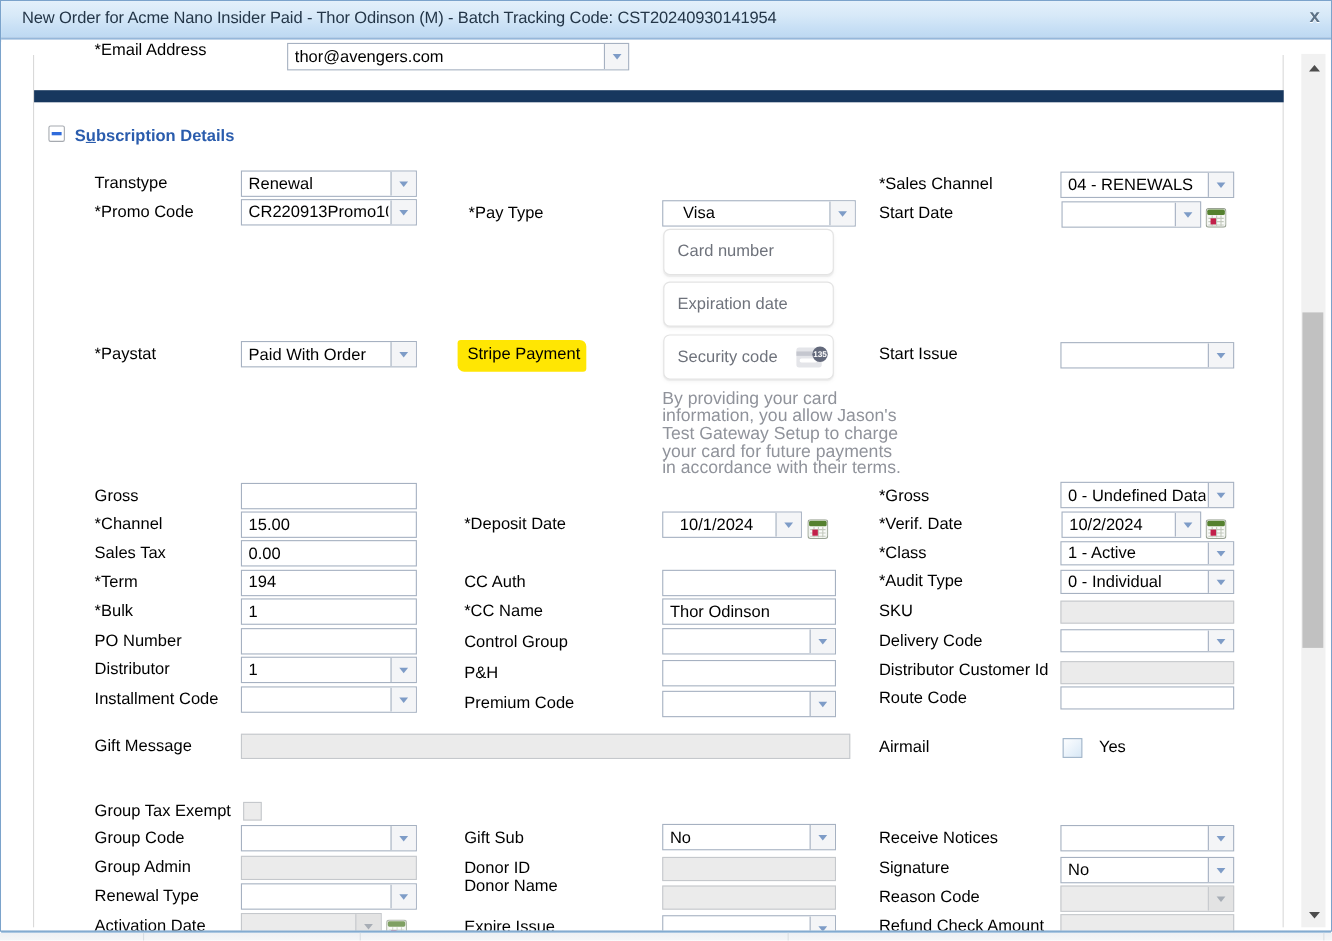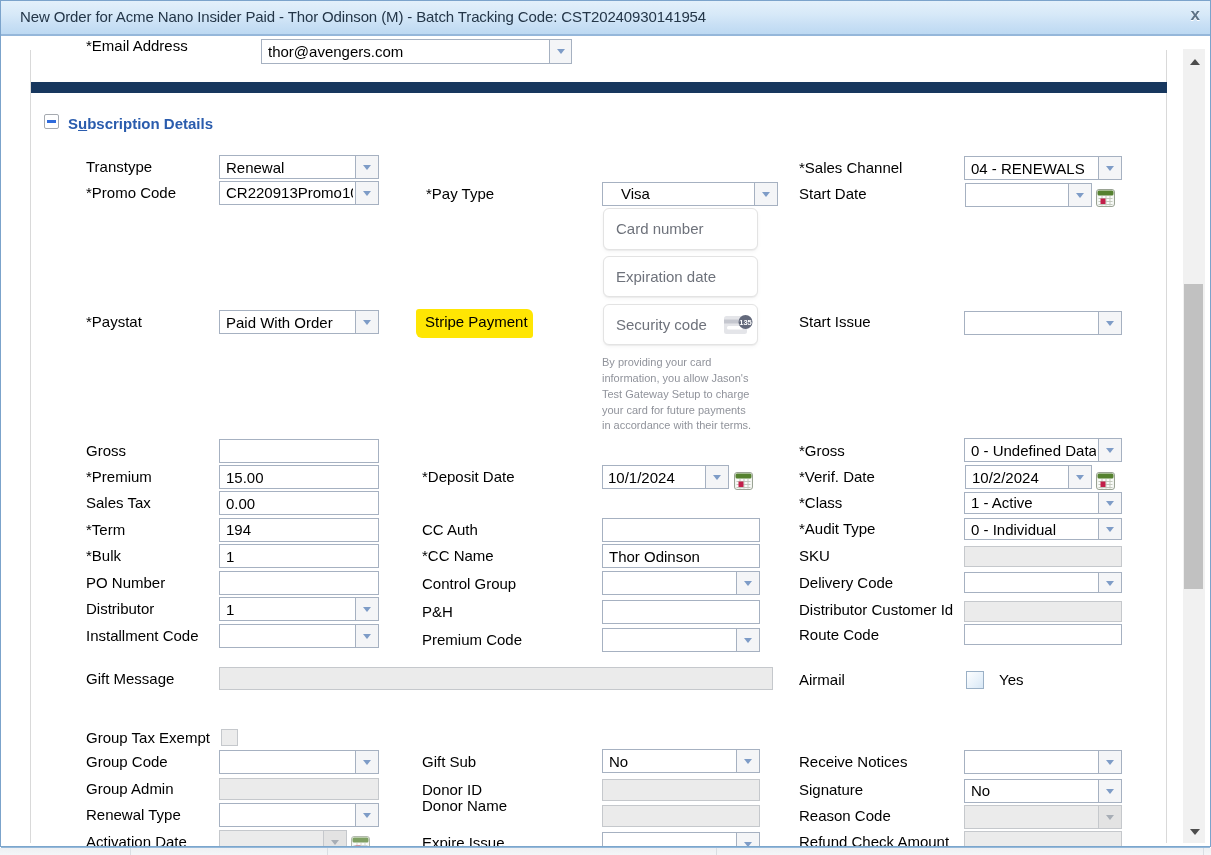--- a/index.html
+++ b/index.html
@@ -100,24 +100,24 @@
       </div>
 <div style="position:absolute;left:415px;top:270.75px;width:117px;height:29px;background:#ffe603;border-radius:3px 6px 3px 6px"></div>
 <div class="lbl" style="left:424px;top:275.25px">Stripe Payment</div>
 <div class="lbl" style="left:798px;top:275.25px">Start Issue</div>
 <div class="inp" style="left:963px;top:272.75px;width:158px;height:24px;padding-left:6px;padding-right:25px">
         <span class="ctext"></span>
         <span class="arrbtn" style="width:23px">
           <span class="arr"></span>
         </span>
       </div>
-<div style="position:absolute;left:601px;top:317.25px;width:175px;font-size:11px;line-height:15.8px;color:#90939b;white-space:nowrap">By providing your card<br>information, you allow Jason's<br>Test Gateway Setup to charge<br>your card for future payments<br>in accordance with their terms.</div>
+<div style="position:absolute;left:601px;top:317.25px;width:175px;font-size:16px;line-height:15.8px;color:#90939b;white-space:nowrap">By providing your card<br>information, you allow Jason's<br>Test Gateway Setup to charge<br>your card for future payments<br>in accordance with their terms.</div>
 <div class="lbl" style="left:85px;top:403.75px">Gross</div>
 <div class="inp" style="left:218px;top:401.25px;width:160px;height:24px;padding-left:6px"></div>
-<div class="lbl" style="left:85px;top:429.75px">*Premium</div>
+<div class="lbl" style="left:85px;top:429.75px">*Channel</div>
 <div class="inp" style="left:218px;top:427.25px;width:160px;height:24px;padding-left:6px">15.00</div>
 <div class="lbl" style="left:85px;top:456.25px">Sales Tax</div>
 <div class="inp" style="left:218px;top:453.25px;width:160px;height:24px;padding-left:6px">0.00</div>
 <div class="lbl" style="left:85px;top:482.75px">*Term</div>
 <div class="inp" style="left:218px;top:479.75px;width:160px;height:24px;padding-left:6px">194</div>
 <div class="lbl" style="left:85px;top:508.75px">*Bulk</div>
 <div class="inp" style="left:218px;top:506.25px;width:160px;height:24px;padding-left:6px">1</div>
 <div class="lbl" style="left:85px;top:535.75px">PO Number</div>
 <div class="inp" style="left:218px;top:532.75px;width:160px;height:24px;padding-left:6px"></div>
 <div class="lbl" style="left:85px;top:561.75px">Distributor</div>
@@ -128,21 +128,21 @@
         </span>
       </div>
 <div class="lbl" style="left:85px;top:588.75px">Installment Code</div>
 <div class="inp" style="left:218px;top:585.75px;width:160px;height:24px;padding-left:6px;padding-right:25px">
         <span class="ctext"></span>
         <span class="arrbtn" style="width:23px">
           <span class="arr"></span>
         </span>
       </div>
 <div class="lbl" style="left:421px;top:429.75px">*Deposit Date</div>
-<div class="inp" style="left:601px;top:427.25px;width:127px;height:24px;padding-left:5px;padding-right:25px">
+<div class="inp" style="left:601px;top:427.25px;width:127px;height:24px;padding-left:15px;padding-right:25px">
         <span class="ctext">10/1/2024</span>
         <span class="arrbtn" style="width:23px">
           <span class="arr"></span>
         </span>
       </div>
 <div style="position:absolute;left:733px;top:433.75px;width:19px;height:18px;"><svg width="19" height="18" viewBox="0 0 19 18">
           <rect x="0.5" y="0.5" width="18" height="17" rx="2.5" fill="#f2f4f0" stroke="#9aa394"></rect>
           <rect x="1.5" y="1.5" width="16" height="5" rx="1.5" fill="#55812f"></rect>
           <rect x="2.5" y="7" width="14" height="9.5" fill="#fafbf9"></rect>
           <path d="M2.5 9.5h14M2.5 12.5h14M2.5 15.5h14M6 7v9.5M10 7v9.5M14 7v9.5" stroke="#c3c9bd" stroke-width="1"></path>

